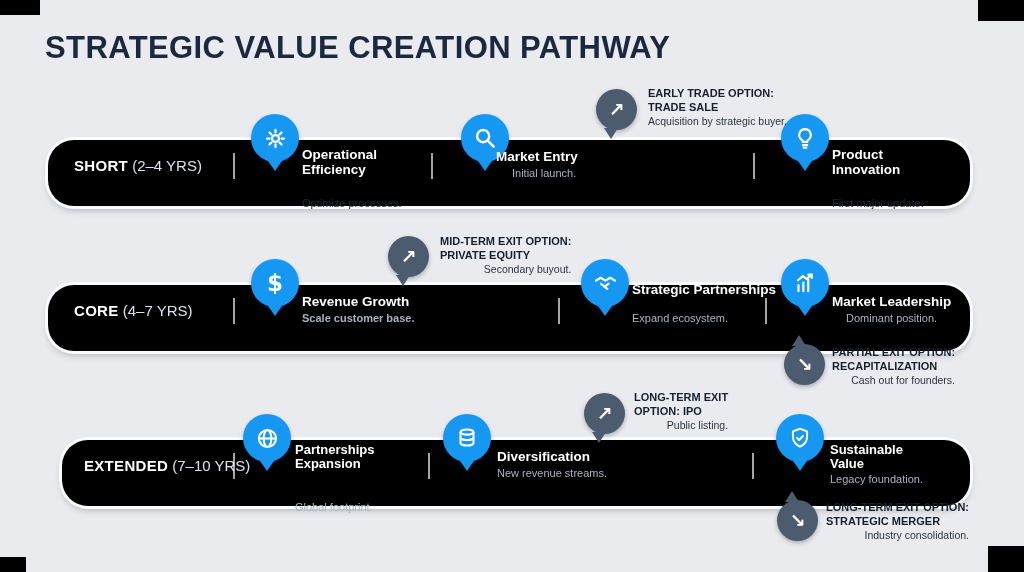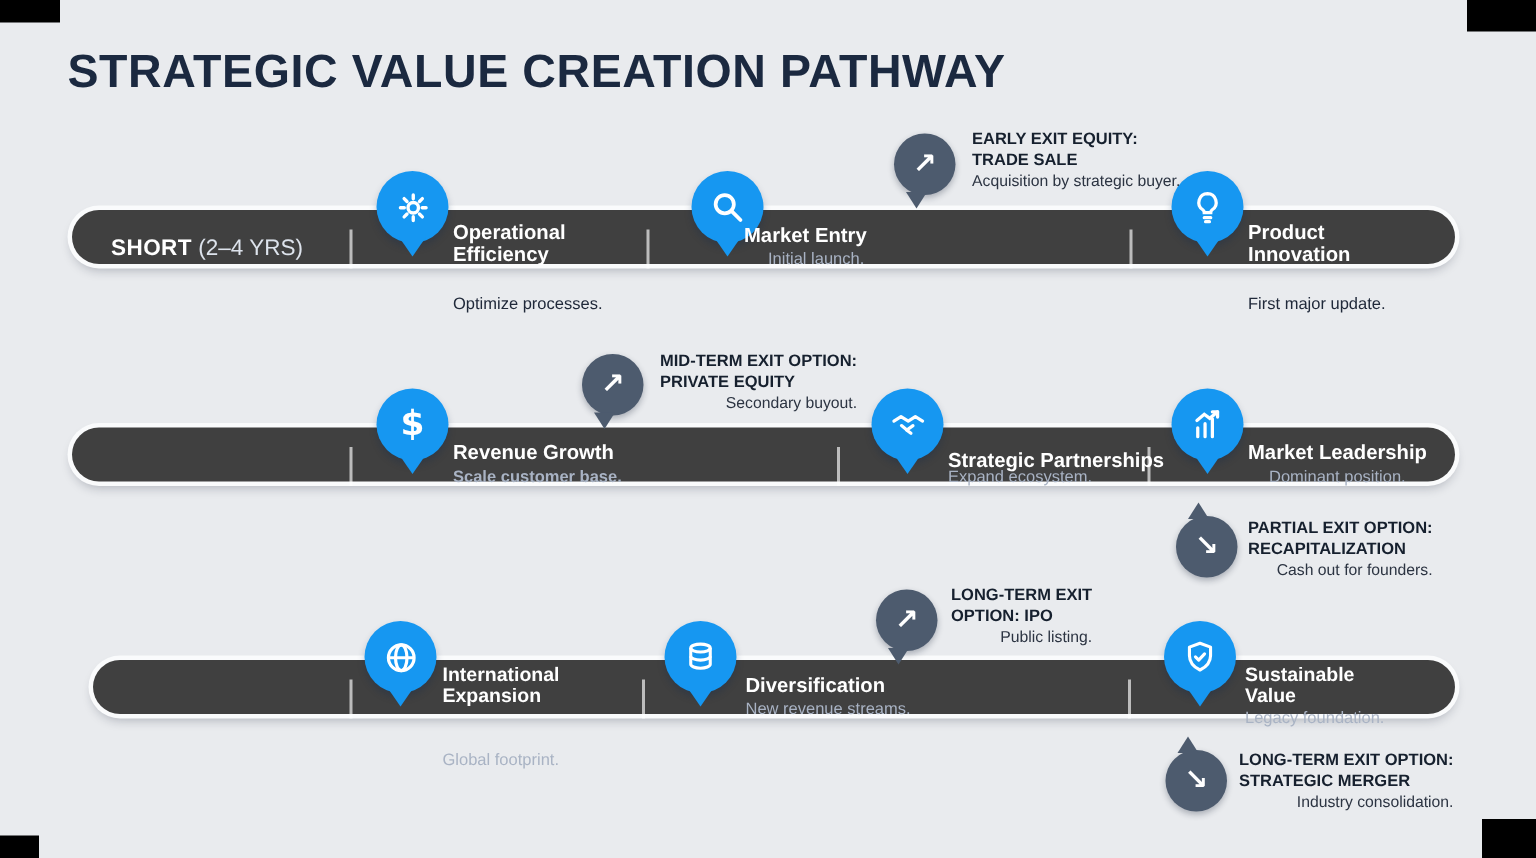--- a/index.html
+++ b/index.html
@@ -13,21 +13,21 @@
   .c-tr{right:0;top:0;width:46px;height:21px;}
   .c-bl{left:0;bottom:0;width:26px;height:15px;}
   .c-br{right:0;bottom:0;width:36px;height:26px;}
 
   .title{
     position:absolute;left:45px;top:30px;margin:0;
     font-size:31px;font-weight:800;color:#1b2940;letter-spacing:.4px;text-align:right;
   }
 
   .bar{
-    position:absolute;height:36px;background:#404040;border-radius:26px;
+    position:absolute;height:66px;background:#000000;border-radius:26px;
     box-shadow:0 0 0 3px #fafbfc, 0 4px 7px rgba(20,30,50,.28);
   }
   .bar-label{
     position:absolute;left:26px;top:0;height:52px;line-height:52px;
     font-size:15px;color:#ffffff;white-space:nowrap;
   }
   .bar-label b{font-weight:800;letter-spacing:.3px;}
   .bar-label .rest{font-weight:400;color:#dde3ec;}
   .divider{position:absolute;top:13px;width:2px;height:26px;background:rgba(255,255,255,.65);}
 
@@ -138,26 +138,29 @@
         </svg>
     </span>
   </div>
   <div class="m-title" style="left:832px;top:147px;width:84px;">Product Innovation</div>
   <div class="m-desc-below" style="left:832px;top:197px;">First major update.</div>
 
   <div class="exit-circle up" style="left:596px;top:89px;">
     <span class="arrow">↗</span>
   </div>
   <div class="exit-text" style="left:648px;top:87px;">
-    <div class="exit-line">EARLY EXIT EQUITY:</div>
+    <div class="exit-line">EARLY TRADE OPTION:</div>
     <div class="exit-line">TRADE SALE</div>
     <div class="exit-desc">Acquisition by strategic buyer.</div>
   </div>
 
   <div class="bar" style="left:48px;top:285px;width:922px;">
+    <div class="bar-label">
+      <b>CORE</b><span class="rest"> (4–7 YRS)</span>
+    </div>
     <i class="divider" style="left:185px;"></i>
     <i class="divider" style="left:510px;"></i>
     <i class="divider" style="left:717px;"></i>
   </div>
 
   <div class="pin" style="left:251px;top:259px;">
     <span class="pin-icon glyph">$</span>
   </div>
   <div class="m-title nowrap" style="left:302px;top:294px;">Revenue Growth</div>
   <div class="m-desc-in" style="left:302px;top:312px;font-weight:bold;">Scale customer base.</div>
@@ -175,21 +178,21 @@
     <span class="pin-icon">
       <svg class="ic" viewBox="0 0 24 24" width="27" height="27">
           <g fill="none" stroke="#fff" stroke-width="1.9" stroke-linecap="round" stroke-linejoin="round">
             <path d="M3.5 9.5l4.2-2.6 4.3 2.6 4.2-2.6 4.3 2.6"></path>
             <path d="M8 12.2l3.2 2.6 3.6-2.6"></path>
             <path d="M11 14.8l2.6 2"></path>
           </g>
         </svg>
     </span>
   </div>
-  <div class="m-title nowrap" style="left:632px;top:299px;">Strategic Partnerships</div>
+  <div class="m-title nowrap" style="left:632px;top:282px;">Strategic Partnerships</div>
   <div class="m-desc-in" style="left:632px;top:312px;">Expand ecosystem.</div>
 
   <div class="pin" style="left:781px;top:259px;">
     <span class="pin-icon">
       <svg class="ic" viewBox="0 0 24 24" width="26" height="26">
           <g fill="none" stroke="#fff" stroke-width="2" stroke-linecap="round">
             <path d="M6 19.5v-5.5M10.5 19.5v-8M15 19.5V8.5"></path>
             <path d="M5.5 9.5L10 5.7l3.4 2.5 4.8-4"></path>
             <path d="M18.2 4.2h-3.2M18.2 4.2v3.2"></path>
           </g>
@@ -202,37 +205,40 @@
   <div class="exit-circle down" style="left:784px;top:344px;">
     <span class="arrow">↘</span>
   </div>
   <div class="exit-text" style="left:832px;top:346px;">
     <div class="exit-line">PARTIAL EXIT OPTION:</div>
     <div class="exit-line">RECAPITALIZATION</div>
     <div class="exit-desc">Cash out for founders.</div>
   </div>
 
   <div class="bar" style="left:62px;top:440px;width:908px;">
+    <div class="bar-label" style="left:22px;">
+      <b>EXTENDED</b><span class="rest"> (7–10 YRS)</span>
+    </div>
     <i class="divider" style="left:171px;"></i>
     <i class="divider" style="left:366px;"></i>
     <i class="divider" style="left:690px;"></i>
   </div>
 
   <div class="pin" style="left:243px;top:414px;">
     <span class="pin-icon">
       <svg class="ic" viewBox="0 0 24 24" width="27" height="27">
           <g fill="none" stroke="#fff" stroke-width="1.9">
             <circle cx="12" cy="12" r="7.6"></circle>
             <ellipse cx="12" cy="12" rx="3.4" ry="7.6"></ellipse>
             <path d="M4.4 12h15.2"></path>
           </g>
         </svg>
     </span>
   </div>
-  <div class="m-title" style="left:295px;top:443px;width:100px;font-size:13px;line-height:14px;">International Expansion</div>
+  <div class="m-title" style="left:295px;top:443px;width:100px;font-size:13px;line-height:14px;">Partnerships Expansion</div>
   <div class="m-desc-in" style="left:295px;top:473px;margin-top:28px;">Global footprint.</div>
 
   <div class="pin" style="left:443px;top:414px;">
     <span class="pin-icon">
       <svg class="ic" viewBox="0 0 24 24" width="26" height="26">
           <g fill="none" stroke="#fff" stroke-width="1.9">
             <ellipse cx="12" cy="6.5" rx="6" ry="2.4"></ellipse>
             <path d="M6 6.5v5c0 1.3 2.7 2.4 6 2.4s6-1.1 6-2.4v-5"></path>
             <path d="M6 11.5v5c0 1.3 2.7 2.4 6 2.4s6-1.1 6-2.4v-5"></path>
           </g>

